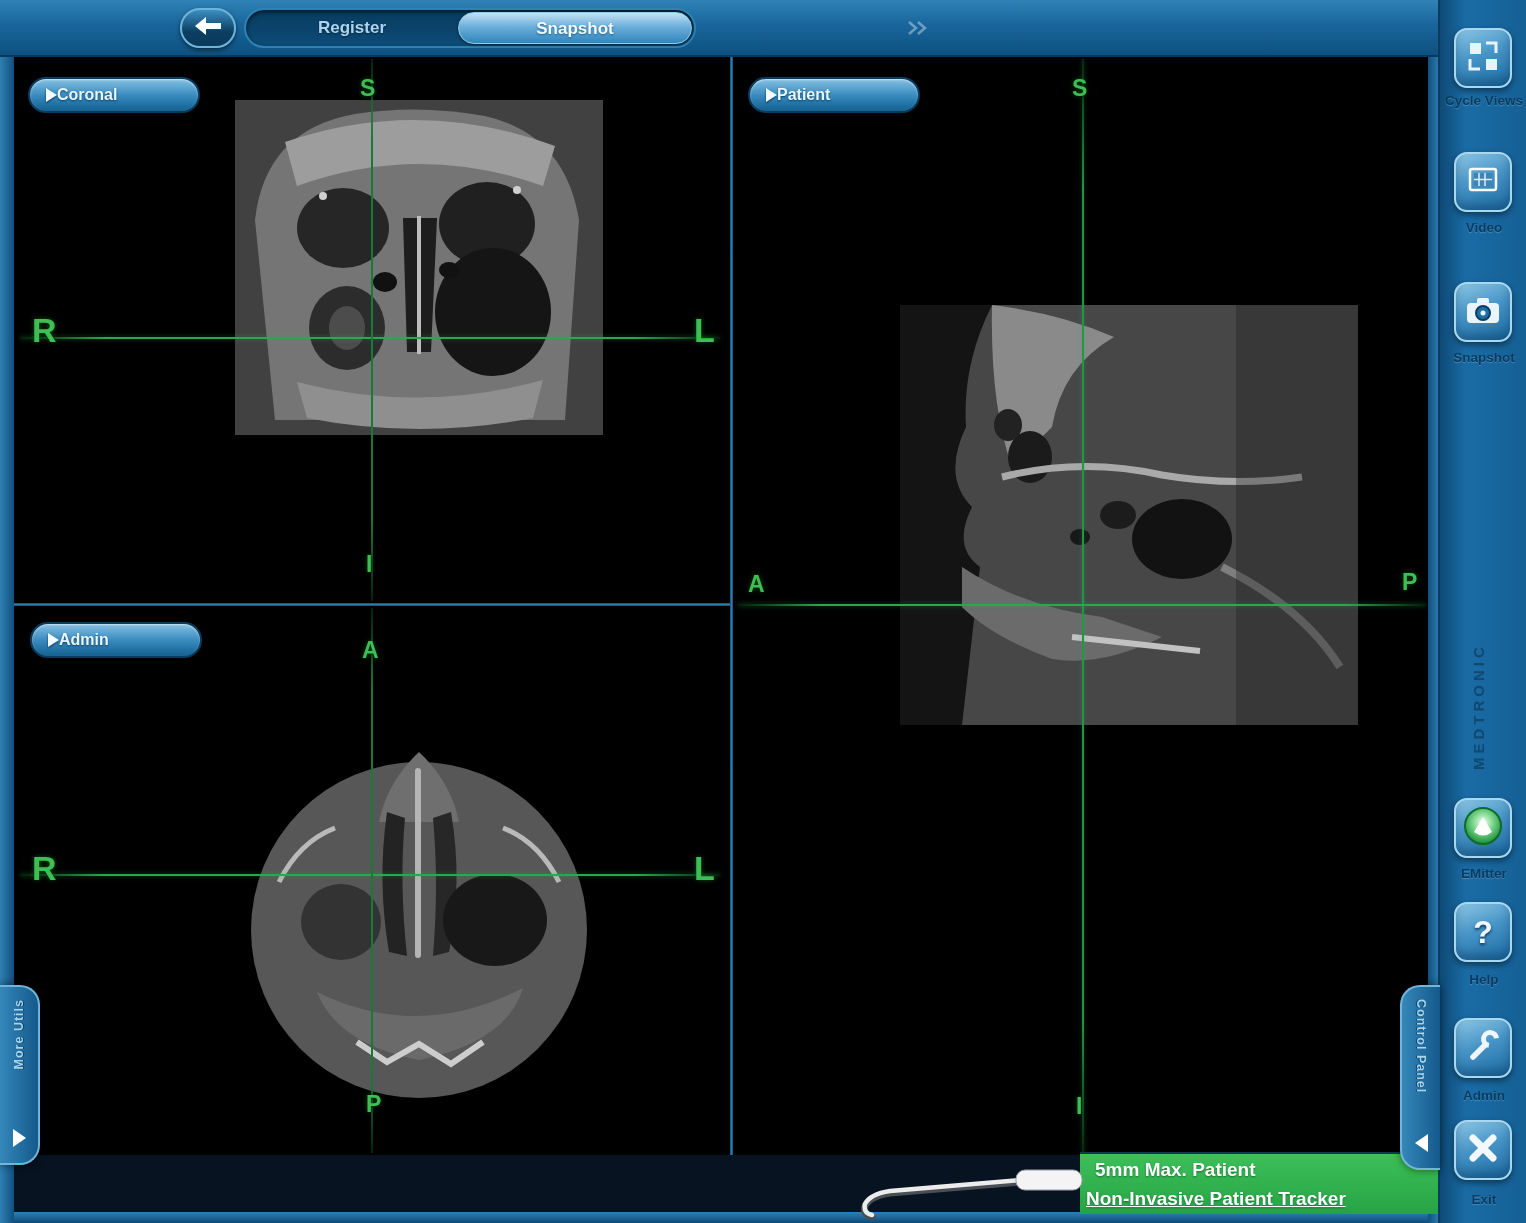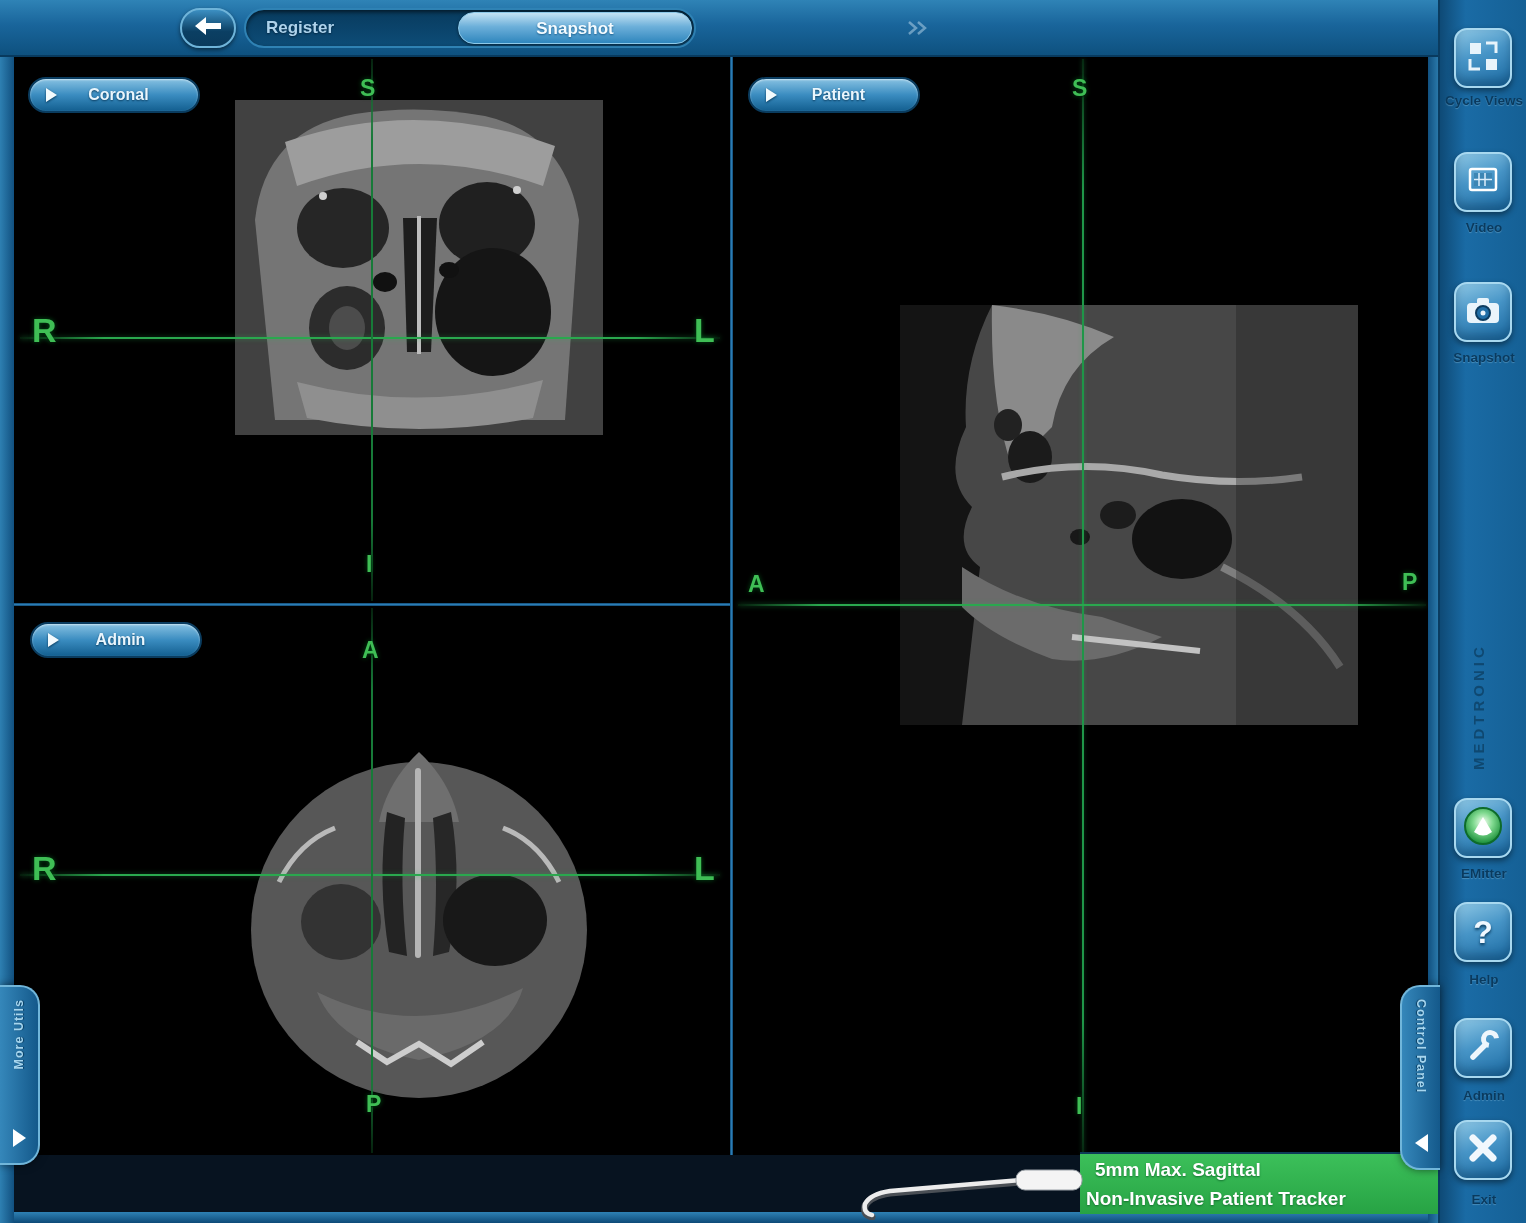--- a/index.html
+++ b/index.html
@@ -12,22 +12,22 @@
             background:linear-gradient(#2f83b6 0%, #19659b 45%, #0e517f 100%);
             border-bottom:2px solid #083a5e; }
   .back-btn { position:absolute; left:180px; top:8px; width:56px; height:40px; border-radius:20px;
               background:linear-gradient(#3c8fc2, #0b3f63 60%, #0a3a5c);
               border:2px solid #6fb4d9; box-shadow:0 2px 4px rgba(0,0,0,.5);
               display:flex; align-items:center; justify-content:center; cursor:pointer; }
   .tabbar { position:absolute; left:244px; top:8px; width:452px; height:40px; border-radius:20px;
             background:linear-gradient(#083b5e, #0d4c77); border:2px solid #2f82b4;
             box-shadow:inset 0 2px 4px rgba(0,0,0,.6); }
   .tab-reg { position:absolute; left:0; top:0; width:212px; height:36px; line-height:36px;
-             font-size:17px; font-weight:bold; color:#aed3ec;
-             text-shadow:0 1px 2px #042640; cursor:pointer;padding-left:20px; }
+             text-align:center; font-size:17px; font-weight:bold; color:#aed3ec;
+             text-shadow:0 1px 2px #042640; cursor:pointer; }
   .tab-nav { position:absolute; left:212px; top:2px; width:234px; height:32px; border-radius:16px;
              background:linear-gradient(#c3e2f3 0%, #6db0da 45%, #2f86bd 100%);
              border:1px solid #8ec9e8; box-shadow:0 1px 3px rgba(0,0,0,.5);
              line-height:32px; text-align:center; font-size:17px; font-weight:bold; color:#f4fbff;
              text-shadow:0 1px 2px #1a5e8c; cursor:pointer; }
   .fwd-chevron { position:absolute; left:906px; top:20px; width:26px; height:16px; opacity:.45; cursor:pointer; }
   .patient-name { position:absolute; left:1060px; top:17px; width:380px; text-align:center;
                   font-size:17.5px; font-weight:bold; letter-spacing:.5px; color:#d9ecfa;
                   text-shadow:0 1px 2px #06304f; }
 
@@ -63,21 +63,21 @@
   .olabel.big { font-size:34px; }
   .olabel.small { font-size:23px; }
 
   .viewpill { position:absolute; z-index:6; width:172px; height:36px; border-radius:18px;
               background:linear-gradient(#86c1e2 0%, #3a8cc0 50%, #135f90 100%);
               border:2px solid #0a3c5f; box-shadow:0 3px 6px rgba(0,0,0,.65), inset 0 1px 2px rgba(255,255,255,.55);
               display:flex; align-items:center; cursor:pointer; }
   .viewpill .play { width:0; height:0; margin-left:16px;
                     border-left:11px solid #f2fafd; border-top:7px solid transparent;
                     border-bottom:7px solid transparent; filter:drop-shadow(0 1px 1px #083a5c); }
-  .viewpill .vlbl { flex:1; text-align:center; margin-right:18px; font-size:16px; font-weight:bold;
+  .viewpill .vlbl { flex:1; margin-right:18px; font-size:16px; font-weight:bold;
                     color:#eaf6fd; text-shadow:0 1px 2px #0a3d60; }
 
   
   .sidebar { position:absolute; left:1438px; top:0; width:88px; height:1223px; z-index:10;
              background:linear-gradient(90deg,#0e4a76 0%, #1a6ba5 30%, #156095 100%);
              border-left:2px solid #0a3c60; }
   .sbtn { position:absolute; left:14px; width:58px; height:60px; border-radius:13px;
           background:linear-gradient(160deg,#8cc6e4 0%, #4795c7 45%, #1b6aa2 100%);
           border:2px solid #a8d8ef;
           box-shadow:0 3px 6px rgba(0,0,0,.45), inset 0 -6px 10px rgba(8,48,80,.35);
@@ -105,21 +105,21 @@
                border-bottom:9px solid transparent; margin-top:auto; margin-bottom:16px; }
   .tri-left { width:0; height:0; border-right:13px solid #fff; border-top:9px solid transparent;
               border-bottom:9px solid transparent; margin-top:auto; margin-bottom:16px; }
 
   
   .statusbar { position:absolute; left:1080px; top:1152px; width:358px; height:62px; z-index:15;
                background:linear-gradient(#3cc05a,#27a344); border-top:2px solid #0d3b57; }
   .status-line1 { position:absolute; left:15px; top:5px; font-size:19px; font-weight:bold;
                   color:#fff; text-shadow:0 1px 2px #147130; }
   .status-line2 { position:absolute; left:6px; top:34px; font-size:19px; font-weight:bold;
-                  color:#fff; text-shadow:0 1px 2px #147130; white-space:nowrap; }
+                  color:#fff; text-shadow:0 1px 2px #147130; white-space:nowrap;text-decoration:underline; }
   .probe { position:absolute; left:850px; top:1160px; width:238px; height:60px; z-index:16; }
 </style>
 </head>
 <body>
 
 <div id="screen">
 
   <div class="topbar">
     <div class="back-btn">
       <span>
@@ -254,21 +254,21 @@
   <div class="bottombar"></div>
   <div class="bottom-edge"></div>
 
   <svg class="probe" viewBox="0 0 238 60">
     <path d="M170,22 L40,33 Q20,36 15,46 Q13,55 22,57" stroke="#4a4f55" stroke-width="7" fill="none" stroke-linecap="round"></path>
     <path d="M170,20 L40,31 Q20,34 15,44 Q13,53 22,55" stroke="#ececec" stroke-width="4.5" fill="none" stroke-linecap="round"></path>
     <rect x="166" y="10" width="66" height="20" rx="9" fill="#f4f4f4" stroke="#9aa0a6" stroke-width="1"></rect>
   </svg>
 
   <div class="statusbar">
-    <div class="status-line1">5mm Max. Sagittal</div>
+    <div class="status-line1">5mm Max. Patient</div>
     <div class="status-line2">Non-Invasive Patient Tracker</div>
   </div>
 
   <div class="sidebar">
     <div class="sbtn" style="top:28px;">
       <span>
         <svg width="34" height="34" viewBox="0 0 34 34">
           <rect x="4" y="4" width="11" height="11" fill="#e8f4fb"></rect>
           <path d="M20 4 h10 v10" stroke="#e8f4fb" stroke-width="3" fill="none"></path>
           <path d="M14 30 h-10 v-10" stroke="#e8f4fb" stroke-width="3" fill="none"></path>

